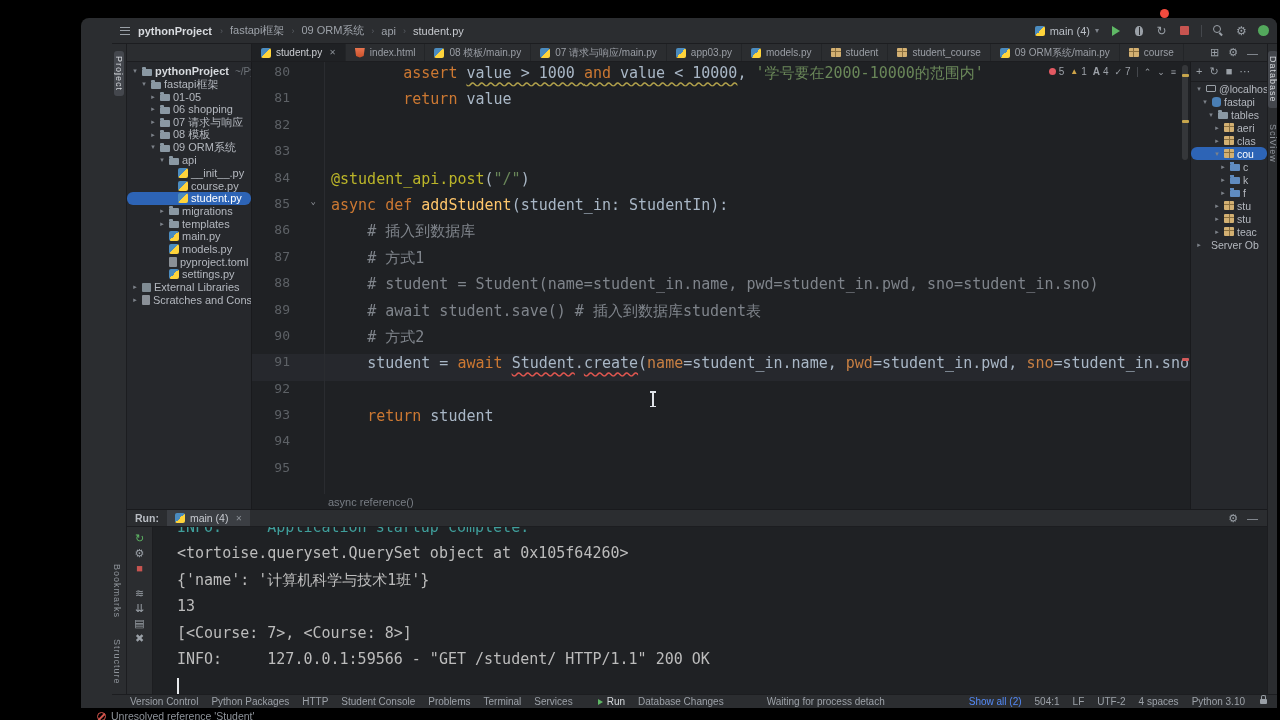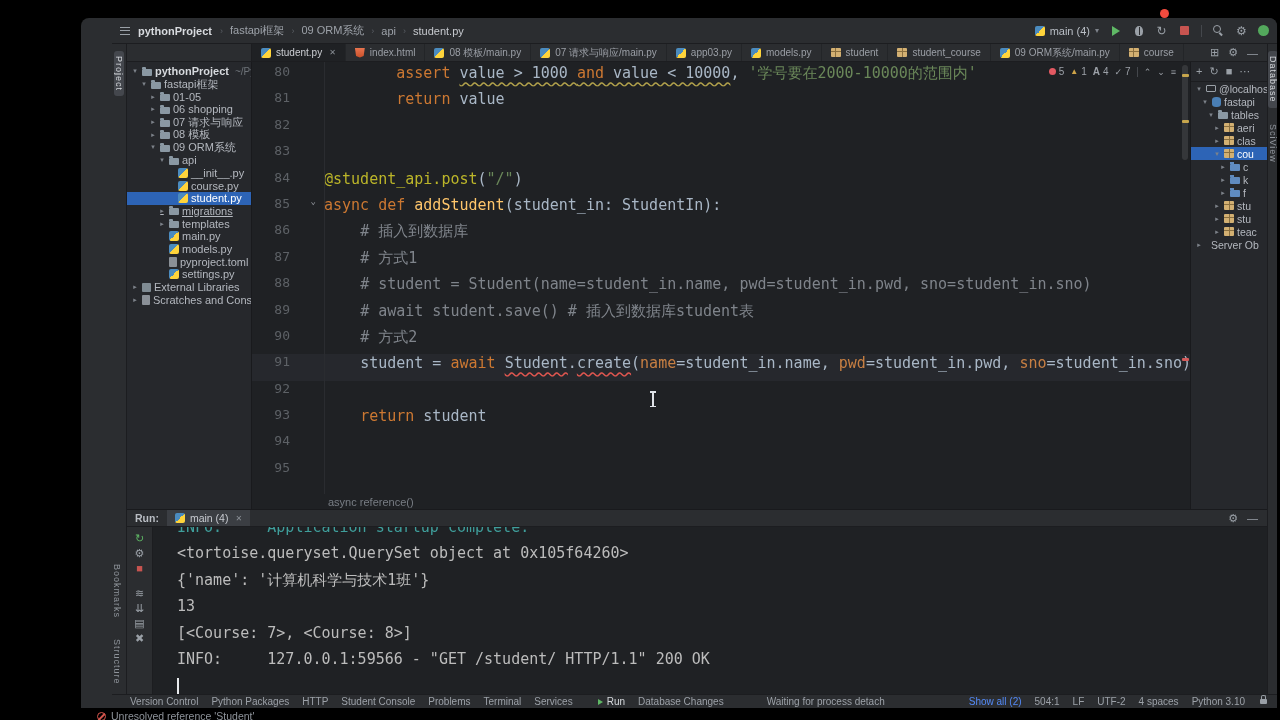--- a/index.html
+++ b/index.html
@@ -49,40 +49,40 @@
   .tab-close{font-size:8px;color:#8a8f96;margin-left:2px;}
   .row2-right{display:flex;align-items:center;gap:9px;padding:0 9px;color:#9aa0a7;font-size:11px;}
   
   .content{flex:1;display:flex;min-height:0;}
   .project-panel{width:125px;flex:none;background:#26282c;border-right:1px solid #191a1d;
     overflow:hidden;padding-top:3px;}
   .trow{display:flex;align-items:center;height:12.7px;font-size:11px;color:#b4b8bf;white-space:nowrap;gap:3px;}
   .chev{width:8px;font-size:7px;color:#7d828a;text-align:center;flex:none;}
   .tlabel.bold{color:#d6d9dd;font-weight:bold;}
   .tsuffix{color:#6e7379;font-size:10px;margin-left:3px;}
-  .trow.selected{background:#2d64b6;color:#fff;}
+  .trow.selected{background:#2d64b6;color:#fff;border-radius:6px;}
   
   .ic{flex:none;display:inline-block;}
   .ic-python,.ic-init{width:10px;height:10px;border-radius:2px;background:linear-gradient(135deg,#4b8bbe 0 50%,#ffd43b 50% 100%);}
   .ic-html{width:10px;height:10px;background:linear-gradient(180deg,#e8744f,#c94f28);clip-path:polygon(0 0,100% 0,88% 86%,50% 100%,12% 86%);}
   .ic-table{width:10px;height:9px;background:linear-gradient(#8a6f3f,#8a6f3f) 0 3px/100% 1px no-repeat,linear-gradient(#8a6f3f,#8a6f3f) 4.5px 0/1px 100% no-repeat,#d3b072;border-radius:1px;}
   .ic-folder,.ic-tablesfolder{width:10px;height:7px;background:#8a98a3;border-radius:1px;position:relative;margin-top:2px;}
   .ic-folder::before,.ic-tablesfolder::before{content:'';position:absolute;left:0;top:-2px;width:4px;height:2px;background:inherit;border-radius:1px 1px 0 0;}
   .ic-colfolder,.ic-keyfolder{width:10px;height:7px;background:#5f8bc0;border-radius:1px;position:relative;margin-top:2px;}
   .ic-colfolder::before,.ic-keyfolder::before{content:'';position:absolute;left:0;top:-2px;width:4px;height:2px;background:inherit;}
   .ic-file,.ic-scratch{width:8px;height:10px;background:#8a9097;border-radius:1px;}
   .ic-lib{width:9px;height:9px;background:#7f8b93;border-radius:1px;}
   .ic-host{width:10px;height:7px;border:1px solid #9aa0a7;border-radius:1px;}
   .ic-schema{width:9px;height:10px;background:#4a7fb5;border-radius:4px/3px;}
   .ic-none{width:2px;height:2px;}
   
   .editor{flex:1;min-width:0;background:#1f2124;display:flex;flex-direction:column;position:relative;}
   .code-area{flex:1;overflow:hidden;position:relative;padding-top:2px;}
   .code-area::before{content:'';position:absolute;left:72px;top:0;bottom:0;width:1px;background:#2a2c30;}
-  .code-line{display:flex;height:26.4px;line-height:26.4px;white-space:pre;}
+  .code-line{display:flex;height:26.4px;line-height:26.4px;white-space:pre;gap:7px;}
   .code-line.active{background:#26282d;}
   .ln{width:72px;flex:none;text-align:right;padding-right:34px;color:#5d6166;
     font:13px "DejaVu Sans Mono",monospace;position:relative;}
   .fold{position:absolute;right:8px;top:0;font-size:9px;color:#9ca1a8;}
   .codetext{font:15px "DejaVu Sans Mono",monospace;color:#a9b7c6;}
   .p{color:#a9b7c6;} .k{color:#cc7832;} .s{color:#6a8759;} .c{color:#7f848b;}
   .d{color:#bbb529;} .f{color:#ffc66b;} .a{color:#c77f43;}
   .wu{text-decoration-line:underline;text-decoration-style:wavy;text-decoration-color:#b1a14b;text-underline-offset:3px;}
   .eu{text-decoration-line:underline;text-decoration-style:wavy;text-decoration-color:#e0564f;text-underline-offset:3px;}
   .ed-breadcrumb{height:15px;flex:none;font-size:11px;color:#787d84;padding-left:76px;display:flex;align-items:center;}
@@ -304,21 +304,21 @@
             <div class="trow" style="padding-left: 40px;">
               <span class="chev"></span>
               <span class="ic ic-python"></span>
               <span class="tlabel">course.py</span>
             </div>
             <div class="trow selected" style="padding-left: 40px;">
               <span class="chev"></span>
               <span class="ic ic-python"></span>
               <span class="tlabel">student.py</span>
             </div>
-            <div class="trow" style="padding-left: 31px; text-decoration: underline;">
+            <div class="trow" style="padding-left: 31px;">
               <span class="chev">▸</span>
               <span class="ic ic-folder"></span>
               <span class="tlabel">migrations</span>
             </div>
             <div class="trow" style="padding-left: 31px;">
               <span class="chev">▸</span>
               <span class="ic ic-folder"></span>
               <span class="tlabel">templates</span>
             </div>
             <div class="trow" style="padding-left: 31px;">

